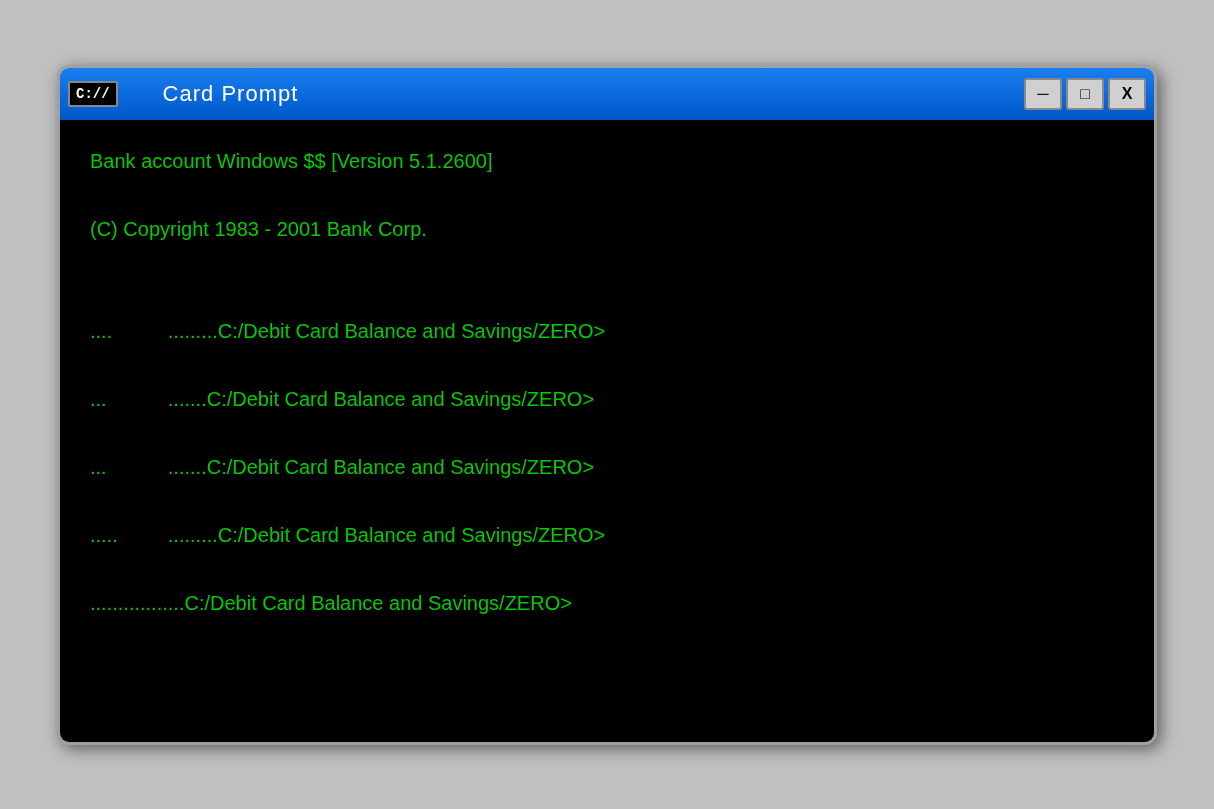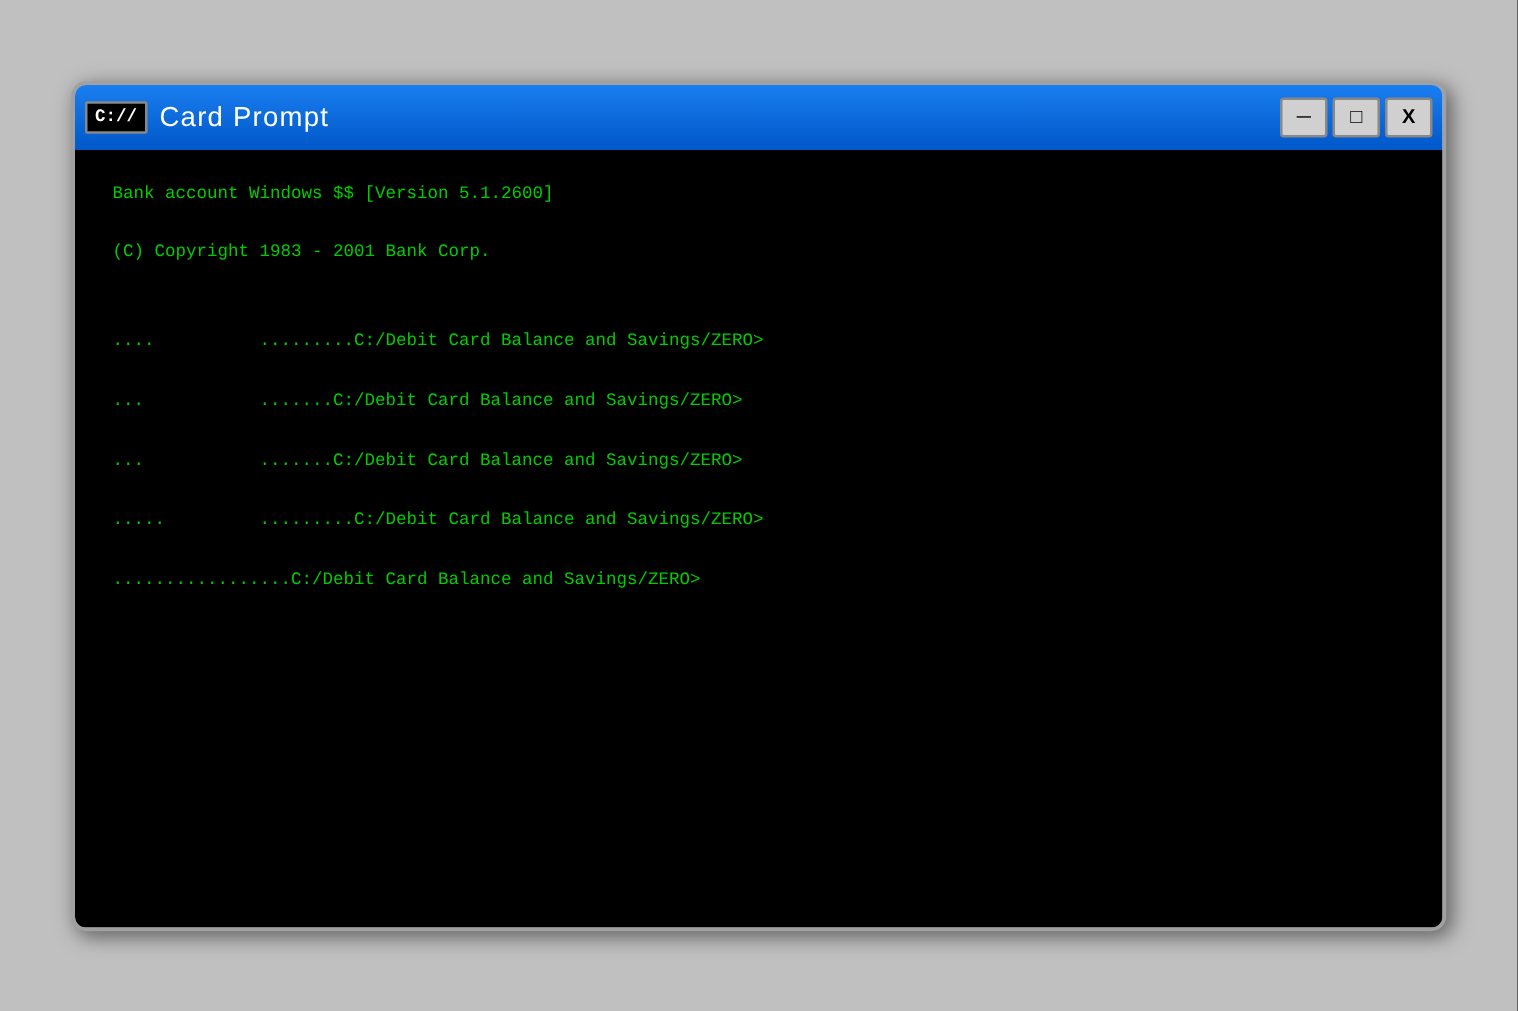--- a/index.html
+++ b/index.html
@@ -52,20 +52,21 @@
       white-space: nowrap;
     }
 
     .title-text {
       color: white;
       font-size: 22px;
       font-family: 'Segoe UI', Arial, sans-serif;
       font-weight: 400;
       letter-spacing: 1px;
       flex: 1;
+      margin-left: 35px;
     }
 
     .window-controls {
       display: flex;
       gap: 4px;
       align-items: center;
     }
 
     .win-btn {
       width: 38px;
@@ -88,22 +89,22 @@
     }
 
     .terminal-body {
       background: #000;
       flex: 1;
       padding: 24px 30px;
       overflow: hidden;
     }
 
     .terminal-text {
-      font-family: Liberation Mono, monospace;
-      font-size: 14px;
+      font-family: Liberation Sans, sans-serif;
+      font-size: 20px;
       color: #00cc00;
       line-height: 1.7;
       white-space: pre;
     }
 
     .line {
       display: block;
     }
 
     .empty-line {

